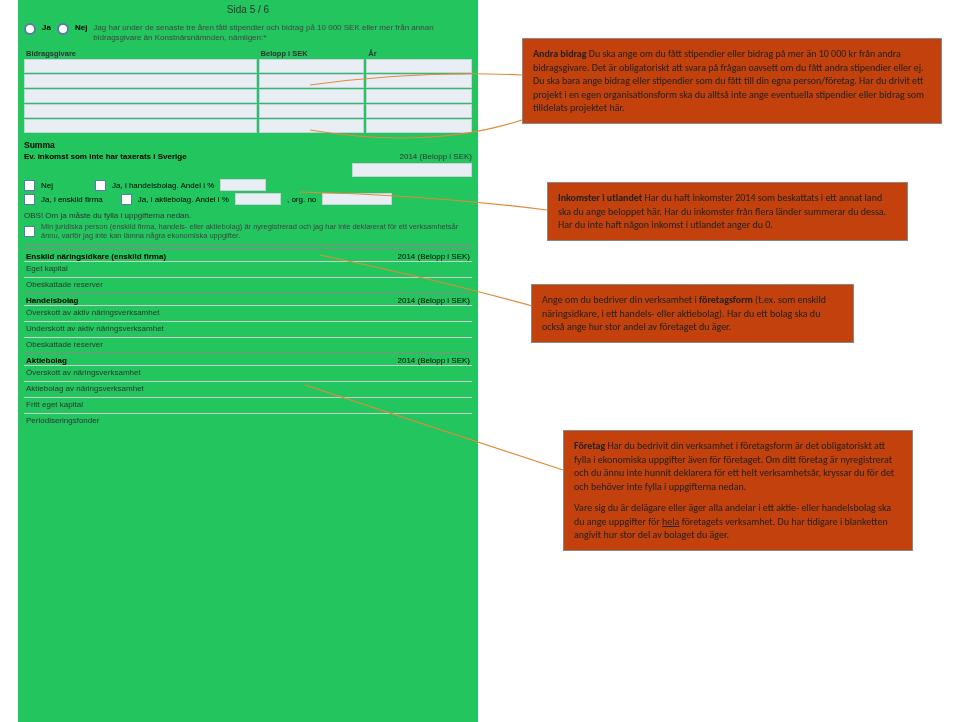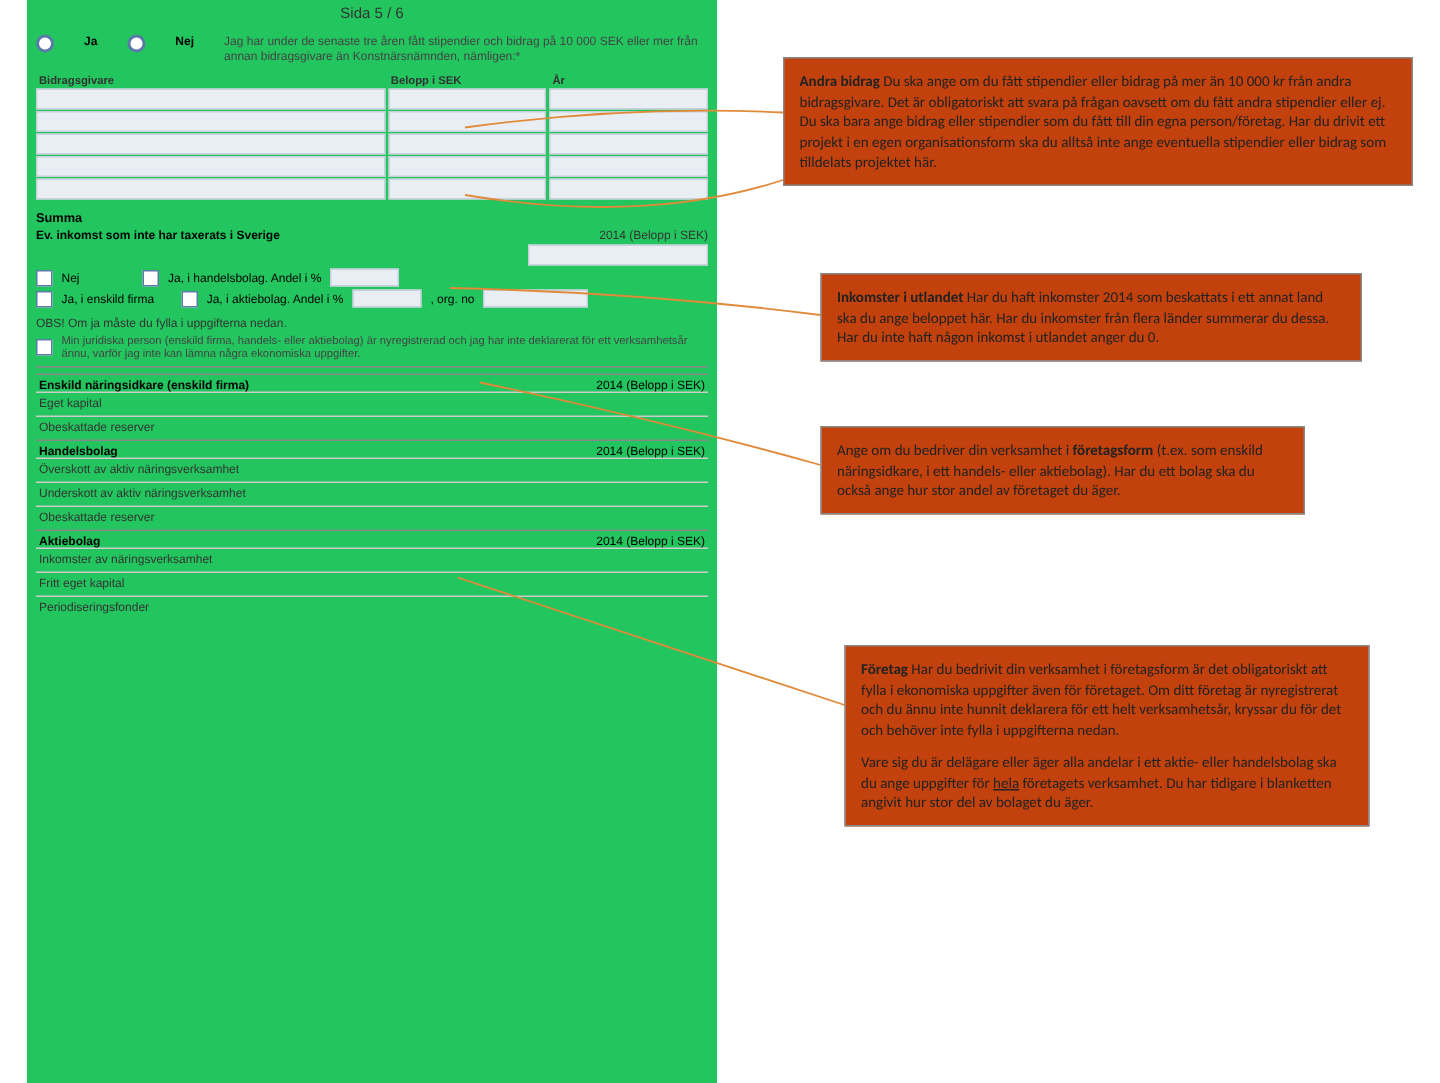--- a/index.html
+++ b/index.html
@@ -1,19 +1,19 @@
 <!DOCTYPE html>
 <html><head>
 <meta charset="utf-8">
 <style>
   * { box-sizing: border-box; margin: 0; padding: 0; }
   body { font-family: Arial, sans-serif; font-size: 9px; background: #fff; width: 960px; height: 722px; position: relative; overflow: hidden; }
   .form-page { position: absolute; left: 18px; top: 0; width: 460px; height: 722px; background: #22c55e; }
   .page-indicator { text-align: center; font-size: 10px; padding: 4px 0; color: #333; }
-  .q-row { display: flex; align-items: flex-start; gap: 20px; margin: 4px 6px 6px 6px; }
+  .q-row { display: flex; align-items: flex-start; gap: 6px; margin: 4px 6px 6px 6px; }
   .radio { width: 12px; height: 12px; border: 2px solid #5a7ba8; border-radius: 50%; flex-shrink: 0; background: #fff; }
   .q-label { font-weight: bold; font-size: 8px; }
   .q-text { font-size: 8px; line-height: 1.2; flex: 1; color: #444; }
   .grid3 { display: flex; gap: 2px; margin: 0 6px; }
   .grid3 .col { flex: 1; }
   .grid3 .col.wide { flex: 2.2; }
   .col-hdr { font-size: 7.5px; font-weight: bold; padding: 1px 2px; color: #333; }
   .cell { height: 14px; background: #e9eef5; border: 1px solid #c8d0dc; margin-bottom: 1px; }
   .summa { font-weight: bold; font-size: 8.5px; margin: 6px 6px 2px 6px; }
   .row-label { display:flex; justify-content: space-between; align-items:center; font-size: 8px; margin: 2px 6px; }
@@ -170,21 +170,22 @@
     <div class="fin-item">Överskott av aktiv näringsverksamhet</div>
     <div class="fin-item">Underskott av aktiv näringsverksamhet</div>
     <div class="fin-item">Obeskattade reserver</div>
   </div>
 
   <div class="finance-section">
     <div class="fin-hdr-row">
       <span class="left">Aktiebolag</span>
       <span>2014 (Belopp i SEK)</span>
     </div>
-    <div class="fin-item">Inkomster av näringsverksamhet</div>
+    <div class="fin-item">Överskott av näringsverksamhet</div>
+    <div class="fin-item">Aktiebolag av näringsverksamhet</div>
     <div class="fin-item">Fritt eget kapital</div>
     <div class="fin-item">Periodiseringsfonder</div>
   </div>
 </div>
 
 <svg class="conn" style="left:0;top:0;width:960px;height:722px">
   <path d="M 310 85 Q 420 70 522 75" class="orange"></path>
   <path d="M 310 130 Q 430 150 522 120" class="orange"></path>
   <path d="M 300 192 Q 430 195 547 210" class="orange"></path>
   <path d="M 320 255 Q 440 280 547 310" class="orange"></path>
@@ -192,20 +193,20 @@
 </svg>
 
 <div class="callout" style="left:522px; top:38px; width:420px">
   <b>Andra bidrag</b><span> Du ska ange om du fått stipendier eller bidrag på mer än 10 000 kr från andra bidragsgivare. Det är obligatoriskt att svara på frågan oavsett om du fått andra stipendier eller ej. Du ska bara ange bidrag eller stipendier som du fått till din egna person/företag. Har du drivit ett projekt i en egen organisationsform ska du alltså inte ange eventuella stipendier eller bidrag som tilldelats projektet här.</span>
 </div>
 
 <div class="callout" style="left:547px; top:182px; width:361px">
   <b>Inkomster i utlandet</b><span> Har du haft inkomster 2014 som beskattats i ett annat land ska du ange beloppet här. Har du inkomster från flera länder summerar du dessa. Har du inte haft någon inkomst i utlandet anger du 0.</span>
 </div>
 
-<div class="callout" style="left:547px; top:284px; width:323px">
+<div class="callout" style="left:531px; top:284px; width:323px">
   <span>Ange om du bedriver din verksamhet i </span><b>företagsform</b><span> (t.ex. som enskild näringsidkare, i ett handels- eller aktiebolag). Har du ett bolag ska du också ange hur stor andel av företaget du äger.</span>
 </div>
 
 <div class="callout" style="left:563px; top:430px; width:350px">
   <p style="margin-bottom:8px"><b>Företag</b><span> Har du bedrivit din verksamhet i företagsform är det obligatoriskt att fylla i ekonomiska uppgifter även för företaget. Om ditt företag är nyregistrerat och du ännu inte hunnit deklarera för ett helt verksamhetsår, kryssar du för det och behöver inte fylla i uppgifterna nedan.</span></p>
   <p><span>Vare sig du är delägare eller äger alla andelar i ett aktie- eller handelsbolag ska du ange uppgifter för </span><u>hela</u><span> företagets verksamhet. Du har tidigare i blanketten angivit hur stor del av bolaget du äger.</span></p>
 </div>
 
 </body></html>

